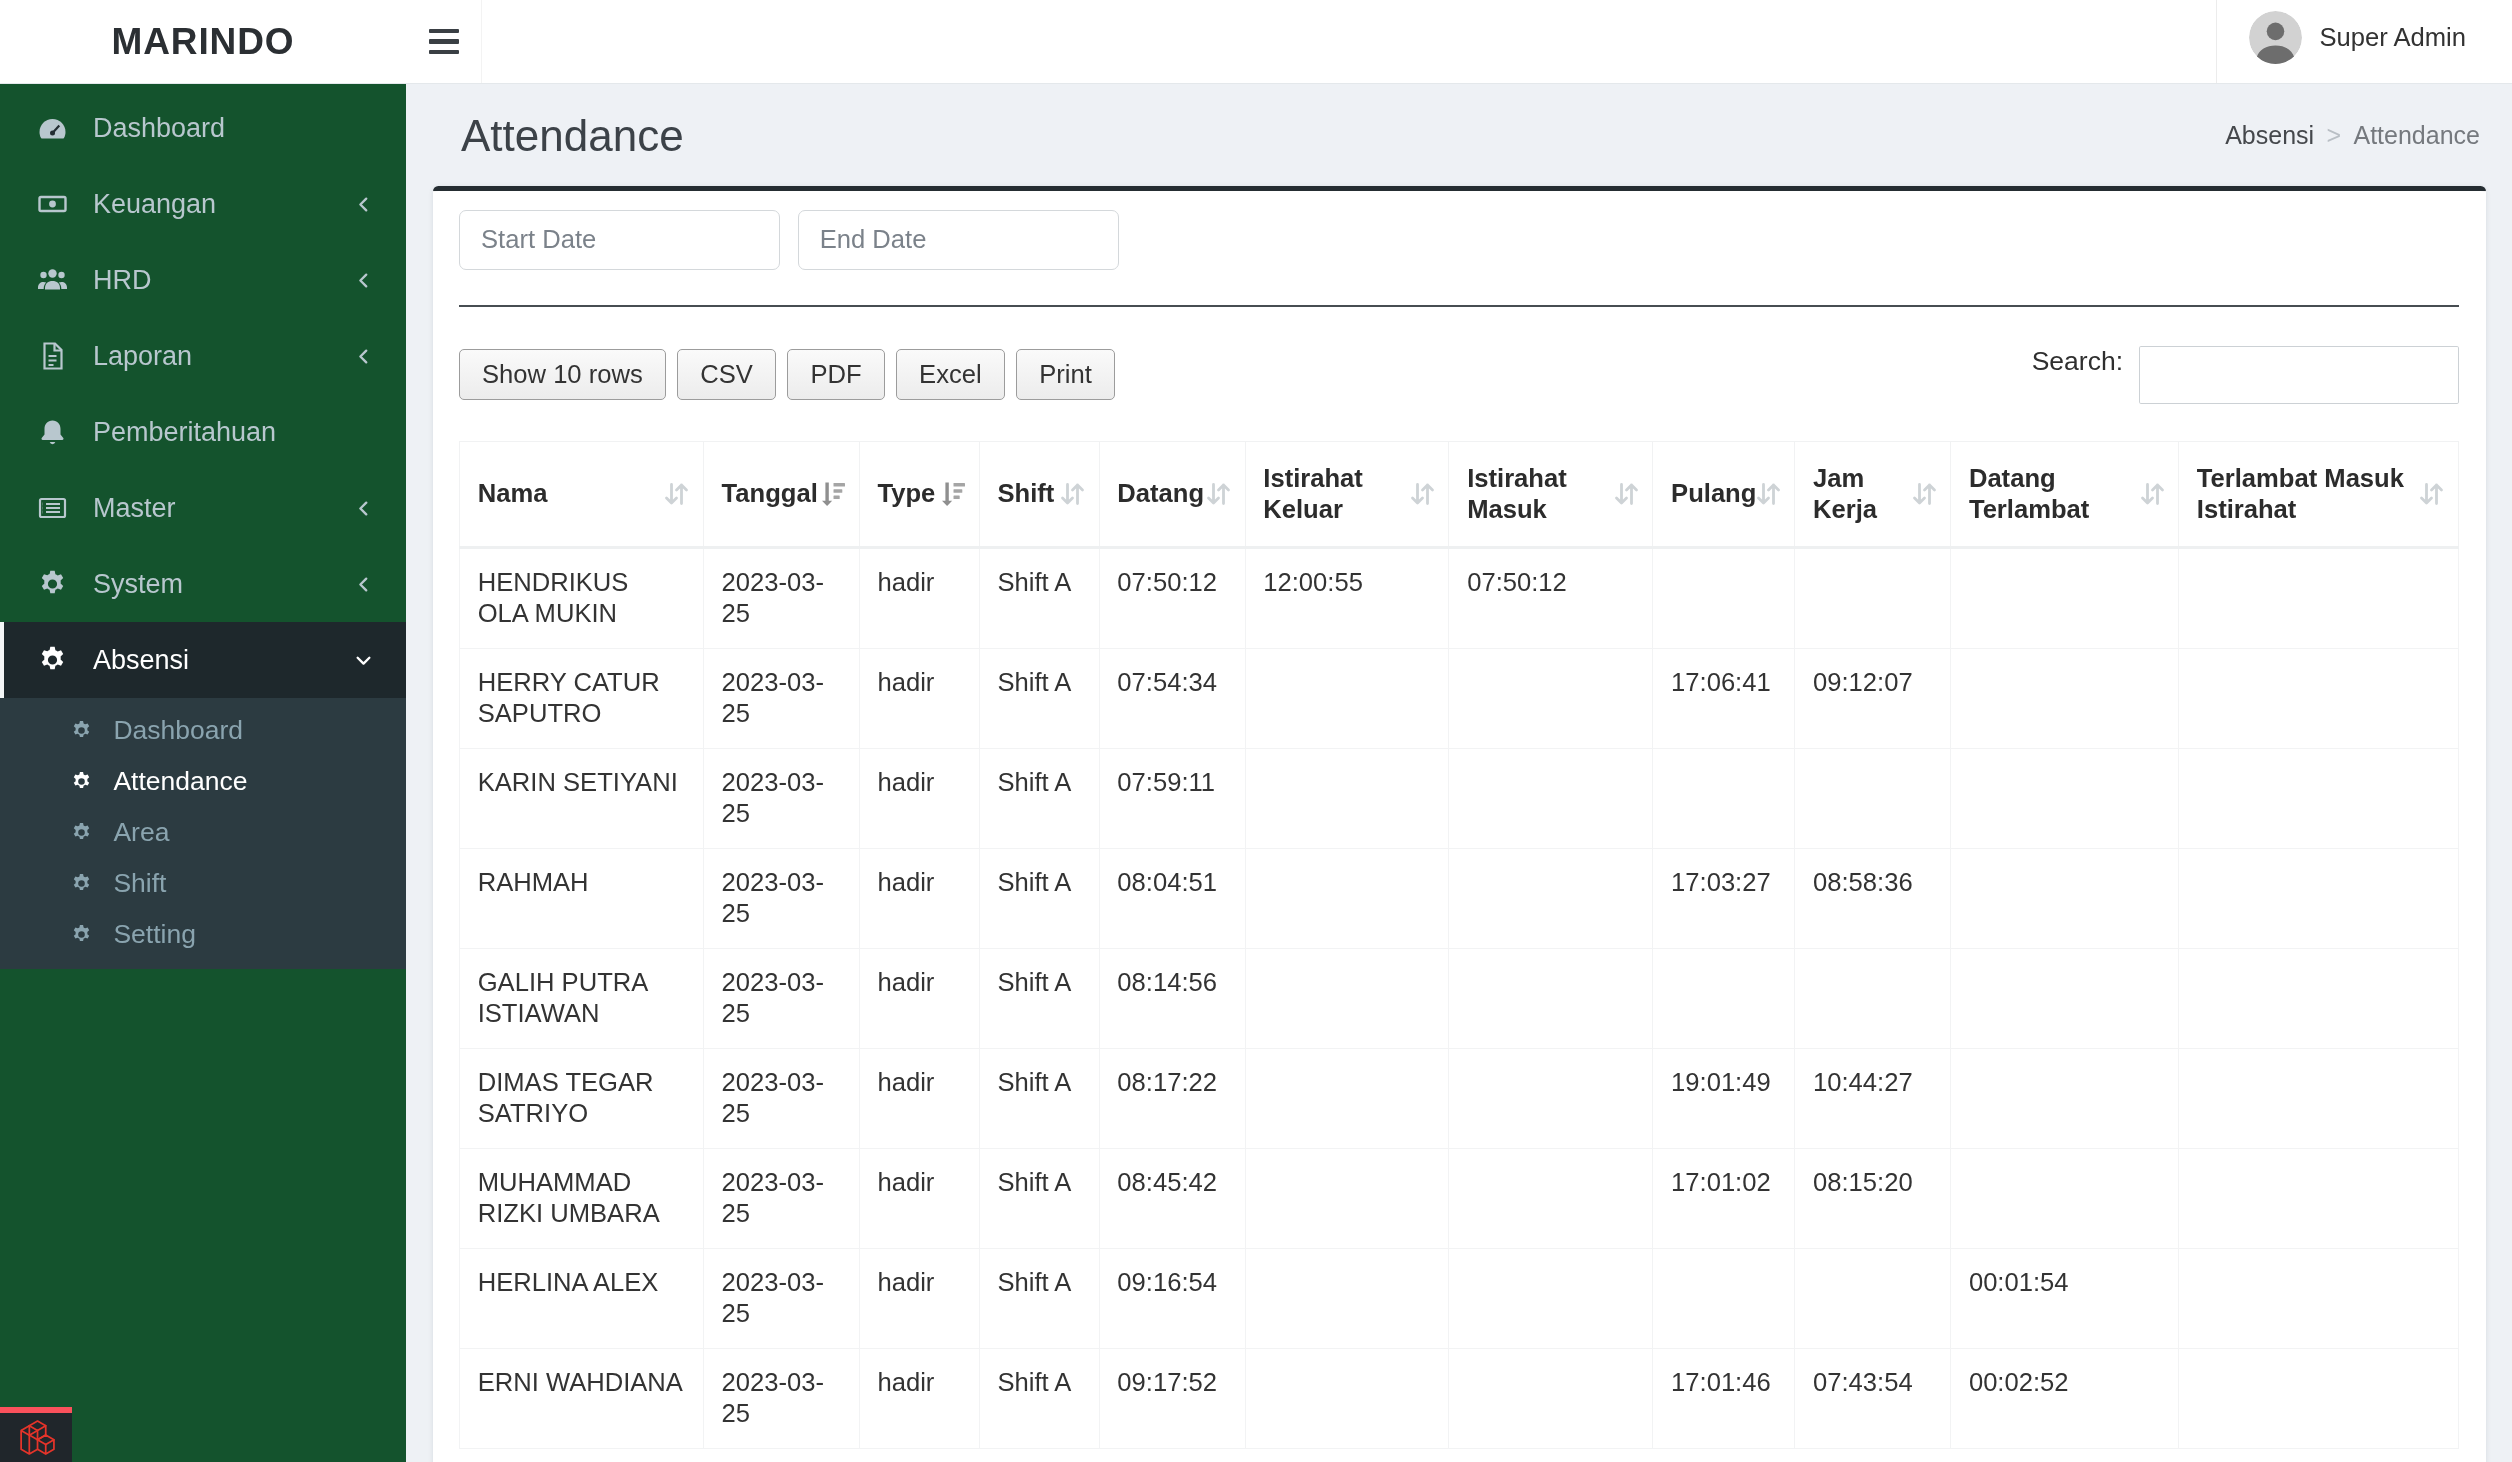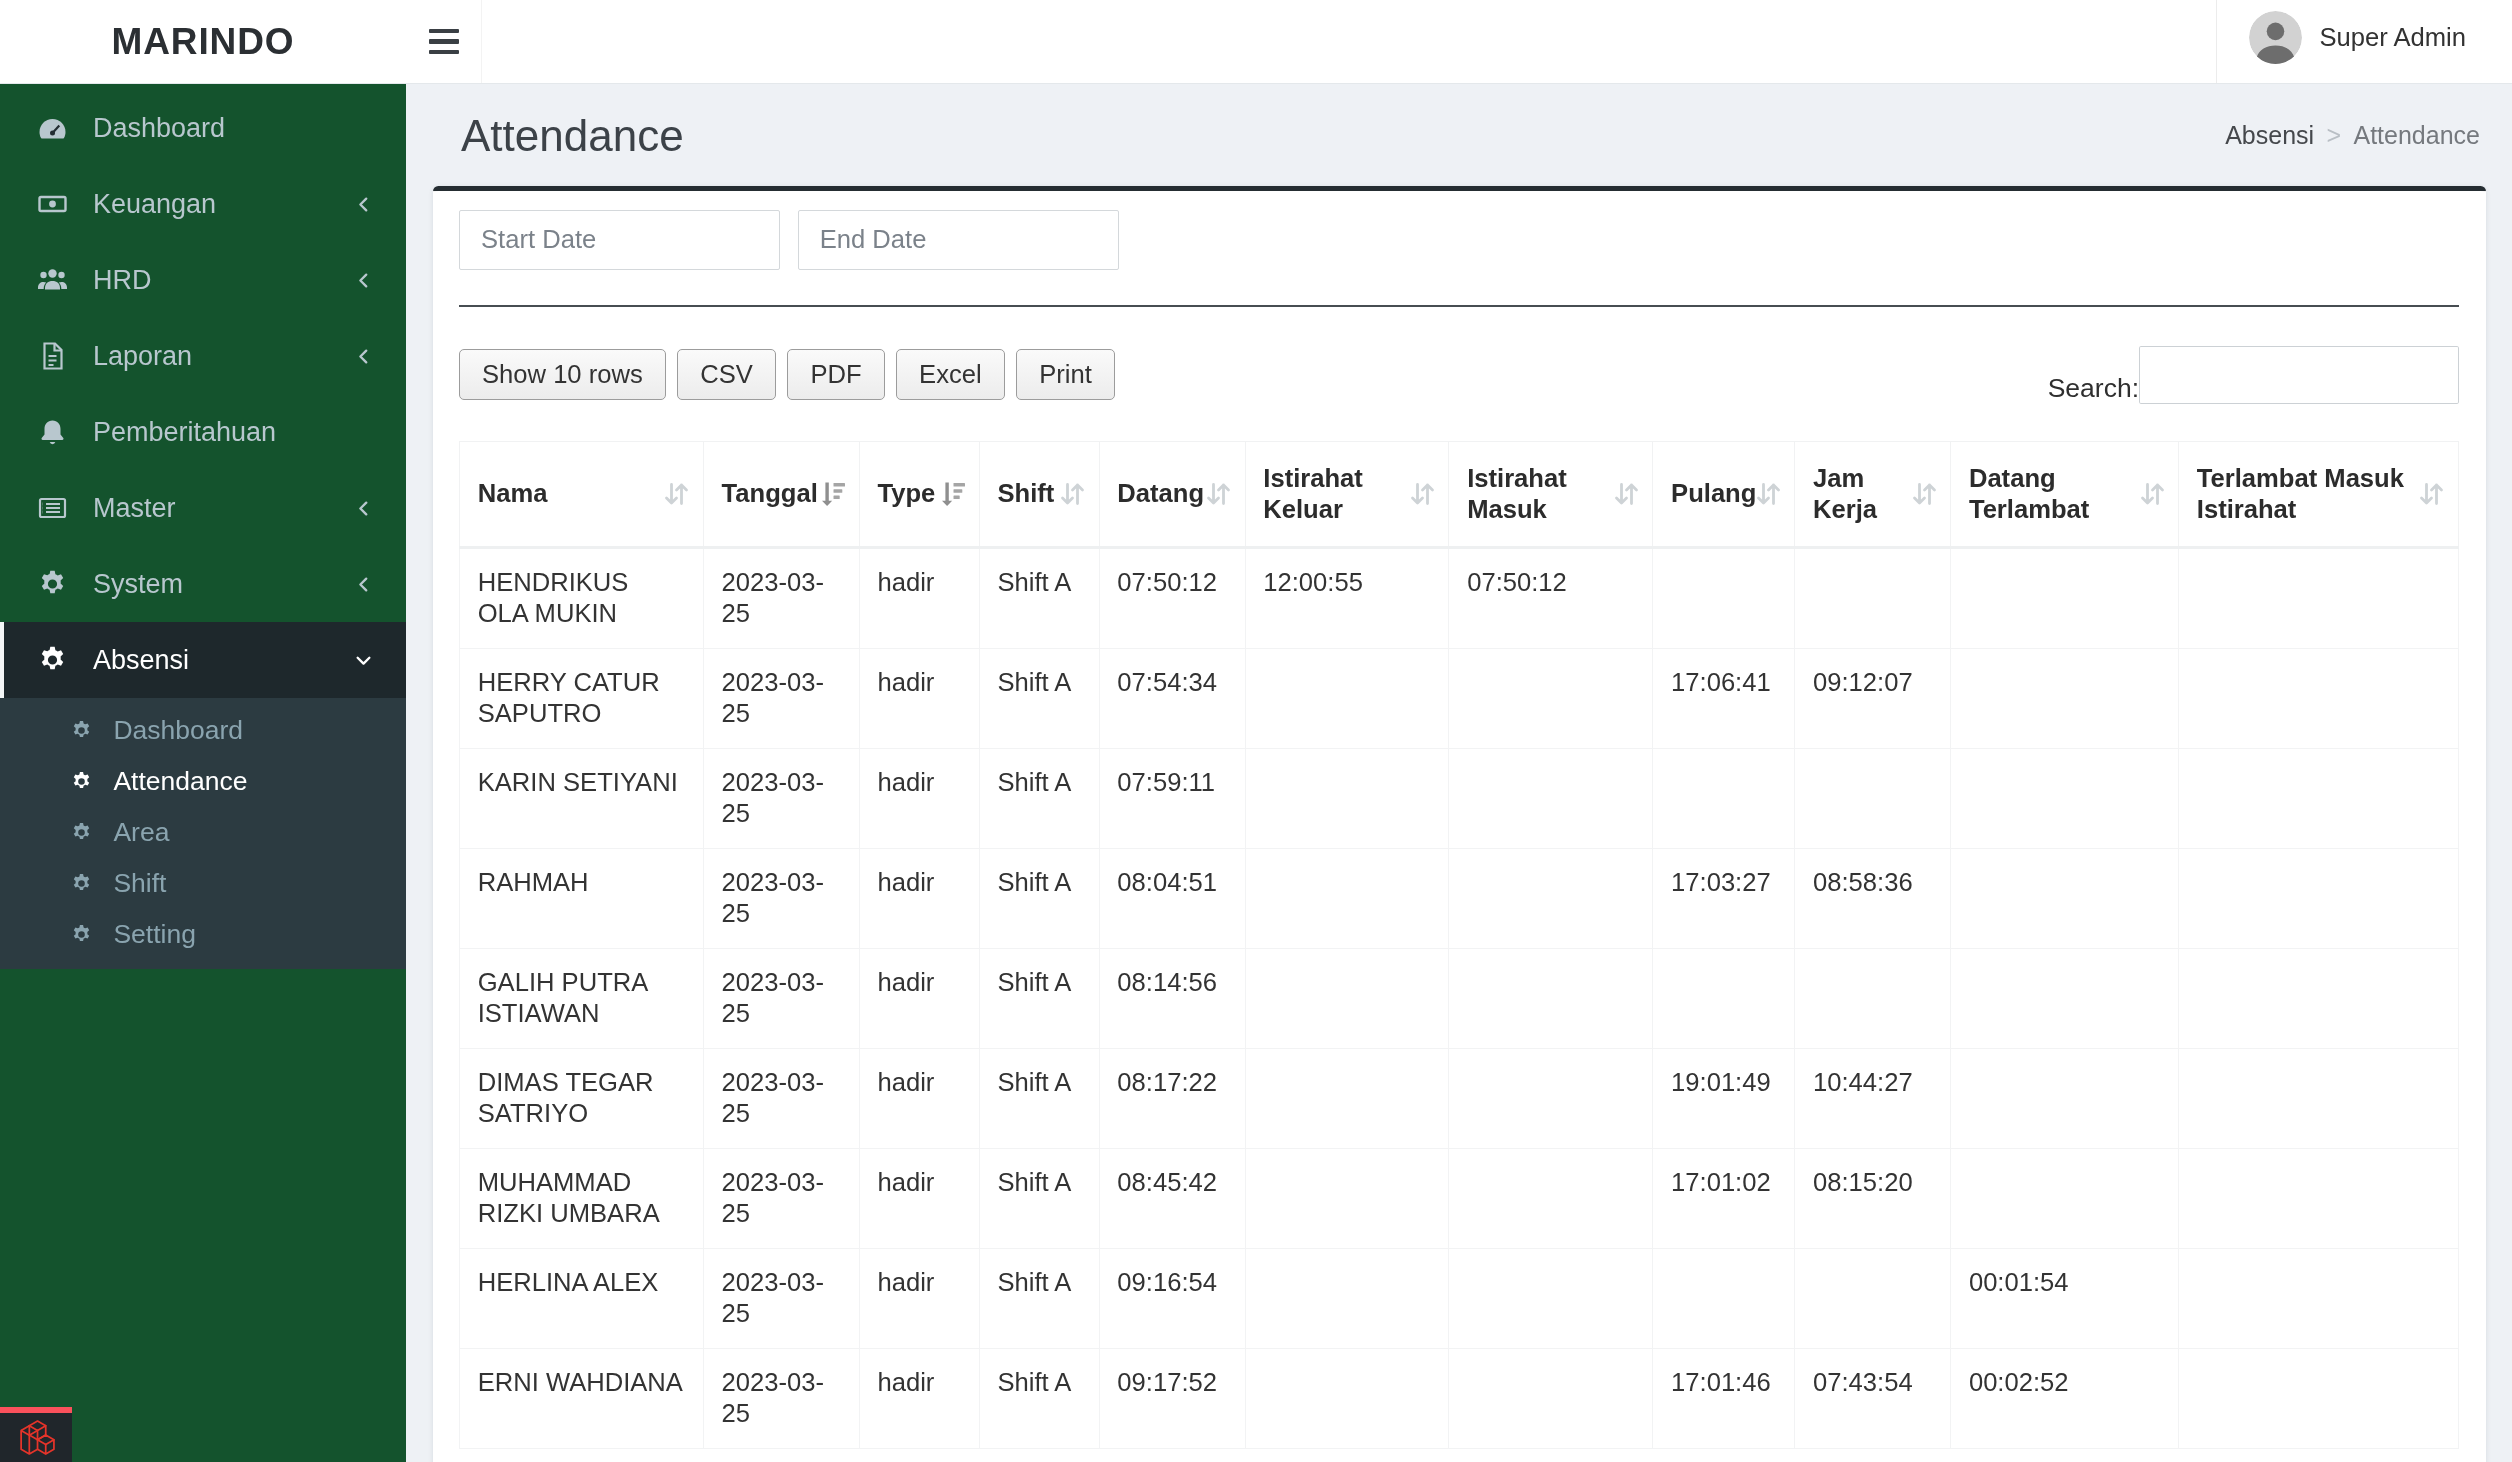--- a/index.html
+++ b/index.html
@@ -44,31 +44,31 @@
     padding:26.5px 32px 25px 55px}
   .page-title{font-size:44px;font-weight:400;color:#3c4248}
   .breadcrumb{font-size:25px;display:flex;gap:12.4px;align-items:center}
   .bc-link{color:#45484c}
   .bc-sep{color:#b9bfc5}
   .bc-current{color:#75797e}
 
   .card{margin:0 26.5px;background:#fff;border-top:5.3px solid #252d32;border-radius:5.3px;
     box-shadow:0 1.8px 5.3px rgba(60,70,80,.12);padding:19.4px 26.5px 53px;height:1324px}
   .date-row{display:flex;gap:17.7px}
-  .date-input{width:321px;height:60px;border:1.8px solid #d4d8db;border-radius:2px;
+  .date-input{width:321px;height:60px;border:1.8px solid #d4d8db;border-radius:7px;
     font-size:25.6px;color:#be185d;padding:16px 21px;font-family:inherit;background:#fff}
   .date-input::placeholder{color:#7b828a}
   hr.divider{border:none;border-top:2.6px solid #474d52;margin:35px 0 0}
 
   .toolbar-row{margin-top:39px;display:flex;justify-content:space-between;align-items:center}
   .dt-buttons{display:flex;gap:11.5px}
   .dt-btn{height:51px;padding:0 22px;font-size:25.6px;color:#333;
     background:linear-gradient(#fafafa,#ececec);border:1.8px solid #9c9c9c;
     border-radius:5px;font-family:inherit;cursor:pointer}
-  .search-box{display:flex;align-items:flex-end;gap:0;font-size:26.5px;color:#2f2f2f}
+  .search-box{display:flex;align-items:flex-start;gap:16px;font-size:26.5px;color:#2f2f2f}
   .search-input{width:320px;height:58px;border:1.8px solid #ccd1d5;border-radius:1.8px;
     font-size:25.6px;padding:0 16px;font-family:inherit}
 
   
   .data-table{width:100%;border-collapse:collapse;margin-top:37px;table-layout:fixed}
   .data-table th{position:relative;font-size:25.6px;font-weight:bold;color:#2c2c2c;
     text-align:left;padding:21px 51px 21px 17.7px;border:0.9px solid #f1f2f3;
     border-bottom:3.5px solid #eef0f1;line-height:31px;height:104px;
     vertical-align:middle;cursor:pointer;background:#fff}
   .sort-icon{position:absolute;right:10.6px;top:50%;transform:translateY(-50%);

